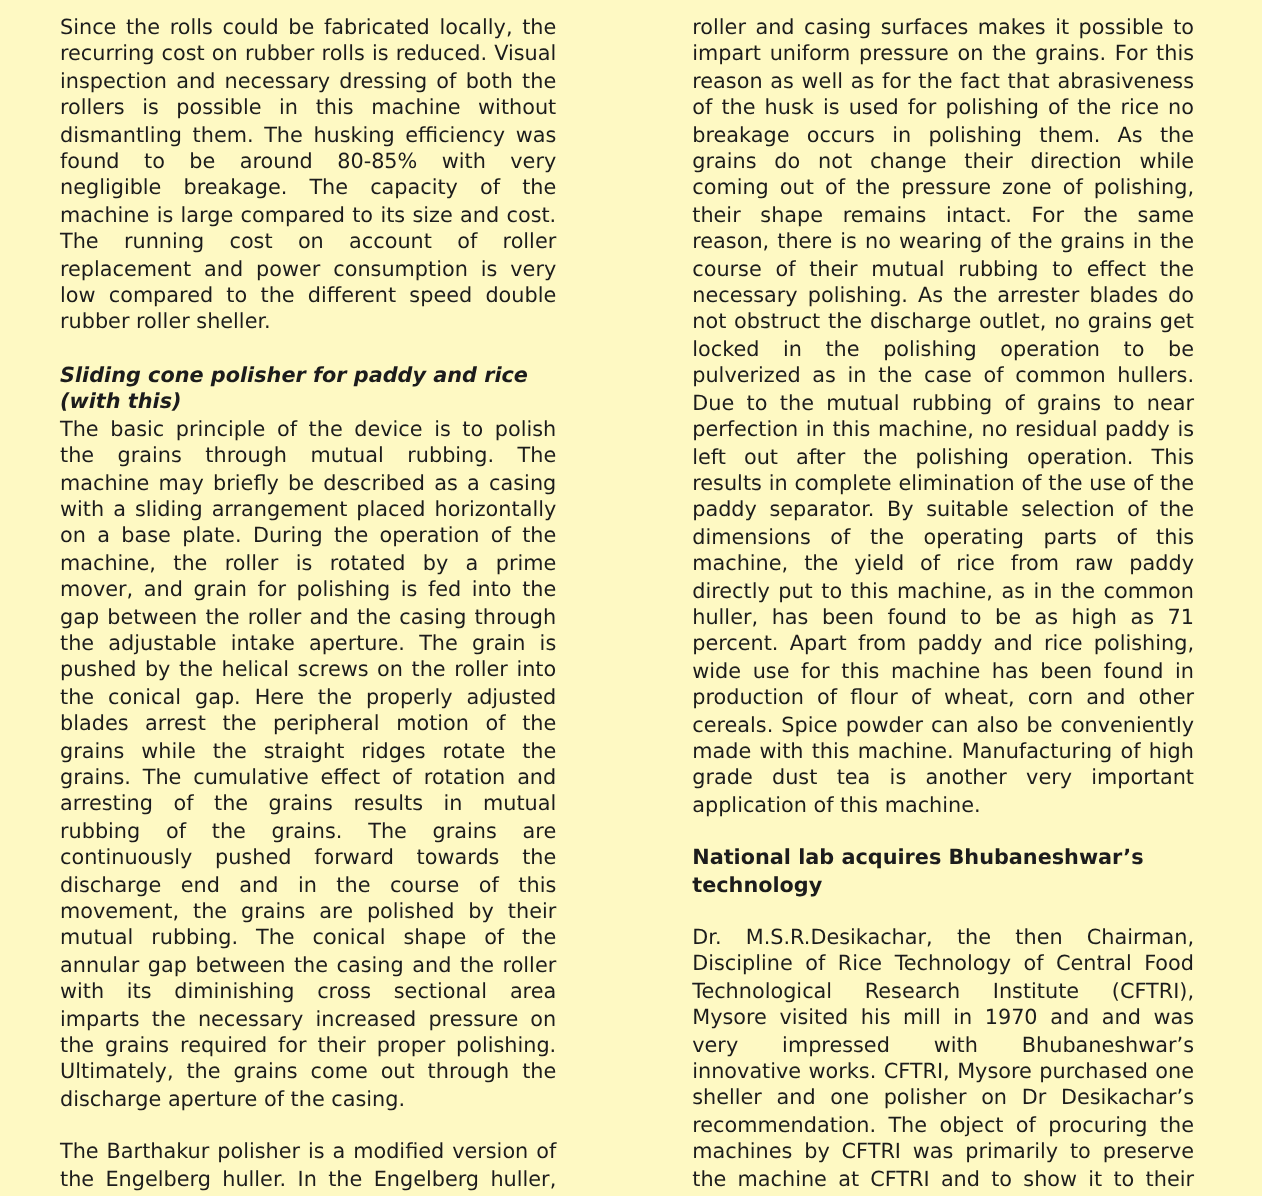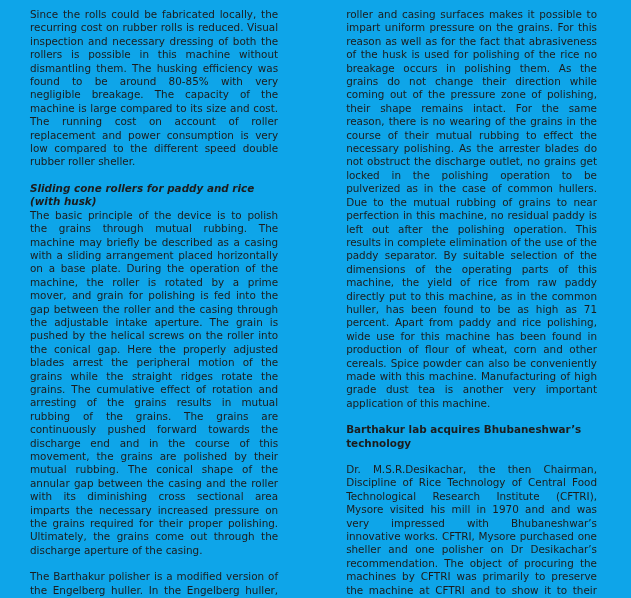--- a/index.html
+++ b/index.html
@@ -16,21 +16,21 @@
     line-height: 13.4px;
     color: #1c1c1c;
   }
   .page {
     box-sizing: border-box;
     width: 631px;
     height: 598px;
     padding: 8px 34px 0 30px;
     display: flex;
     gap: 20px;
-    background: #0ea5e9;
+    background: #fef9c3;
   }
   .col { width: 272px; }
   .col.right { width: 275px; margin-left: 48px; }
   p.para {
     margin: 0 0 13px 0;
     text-align: justify;
   }
   .heading {
     font-weight: bold;
     font-size: 10.4px;
@@ -56,34 +56,34 @@
   }
 </style>
 </head>
 <body>
 
 <div class="page">
 
   <div class="col">
     <p class="para">Since the rolls could be fabricated locally, the recurring cost on rubber rolls is reduced. Visual inspection and necessary dressing of both the rollers is possible in this machine without dismantling them. The husking efficiency was found to be around 80-85% with very negligible breakage. The capacity of the machine is large compared to its size and cost. The running cost on account of roller replacement and power consumption is very low compared to the different speed double rubber roller sheller.</p>
 
-    <div class="heading bi">Sliding cone rollers for paddy and rice (with husk)</div>
+    <div class="heading bi">Sliding cone polisher for paddy and rice (with this)</div>
 
     <p class="para">The basic principle of the device is to polish the grains through mutual rubbing. The machine may briefly be described as a casing with a sliding arrangement placed horizontally on a base plate. During the operation of the machine, the roller is rotated by a prime mover, and grain for polishing is fed into the gap between the roller and the casing through the adjustable intake aperture. The grain is pushed by the helical screws on the roller into the conical gap. Here the properly adjusted blades arrest the peripheral motion of the grains while the straight ridges rotate the grains. The cumulative effect of rotation and arresting of the grains results in mutual rubbing of the grains. The grains are continuously pushed forward towards the discharge end and in the course of this movement, the grains are polished by their mutual rubbing. The conical shape of the annular gap between the casing and the roller with its diminishing cross sectional area imparts the necessary increased pressure on the grains required for their proper polishing. Ultimately, the grains come out through the discharge aperture of the casing.</p>
 
     <p class="para">The Barthakur polisher is a modified version of the Engelberg huller. In the Engelberg huller, the rotor and housing are cylindrical. Bhubaneshwar modified it to be conical with the bigger diameter of the cone towards the inlet.</p>
 
     <div class="heading bi">Advantages</div>
 
   </div>
 
   <div class="col right">
     <p class="para">roller and casing surfaces makes it possible to impart uniform pressure on the grains. For this reason as well as for the fact that abrasiveness of the husk is used for polishing of the rice no breakage occurs in polishing them.  As the grains do not change their direction while coming out of the pressure zone of polishing, their shape remains intact. For the same reason, there is no wearing of the grains in the course of their mutual rubbing to effect the necessary polishing. As the arrester blades do not obstruct the discharge outlet, no grains get  locked in the polishing operation to be pulverized as in the case of common hullers. Due to the mutual rubbing of grains to near perfection in this machine, no residual paddy is left out after the polishing operation. This results in complete elimination of the use of the paddy separator. By suitable selection of the dimensions of the operating parts of this machine, the yield of rice from raw paddy directly put to this machine, as in the common huller, has been found to be as high as 71 percent. Apart from paddy and rice polishing, wide use for this machine has been found in production of flour of wheat, corn and other cereals. Spice powder can also be conveniently made with this machine. Manufacturing of high grade dust tea is another very important application of this machine.</p>
 
-    <div class="heading pre gap-below">Barthakur lab acquires Bhubaneshwar’s
+    <div class="heading pre gap-below">National lab acquires Bhubaneshwar’s
 technology</div>
 
     <p class="para">Dr. M.S.R.Desikachar, the then Chairman, Discipline of Rice Technology of Central Food Technological Research Institute (CFTRI), Mysore visited his  mill in 1970 and and was very impressed with  Bhubaneshwar’s innovative works. CFTRI, Mysore purchased one sheller and one polisher on Dr Desikachar’s recommendation. The object of procuring the machines by CFTRI was primarily to preserve the machine at CFTRI and to show it to their students who could study it and be inspired by the design innovations.</p>
 
     <div class="list-item">
       <span class="marker">ii)</span>
       <span class="item-text">Machine for drying parboiled paddy and other grains</span>
     </div>
 
   </div>

